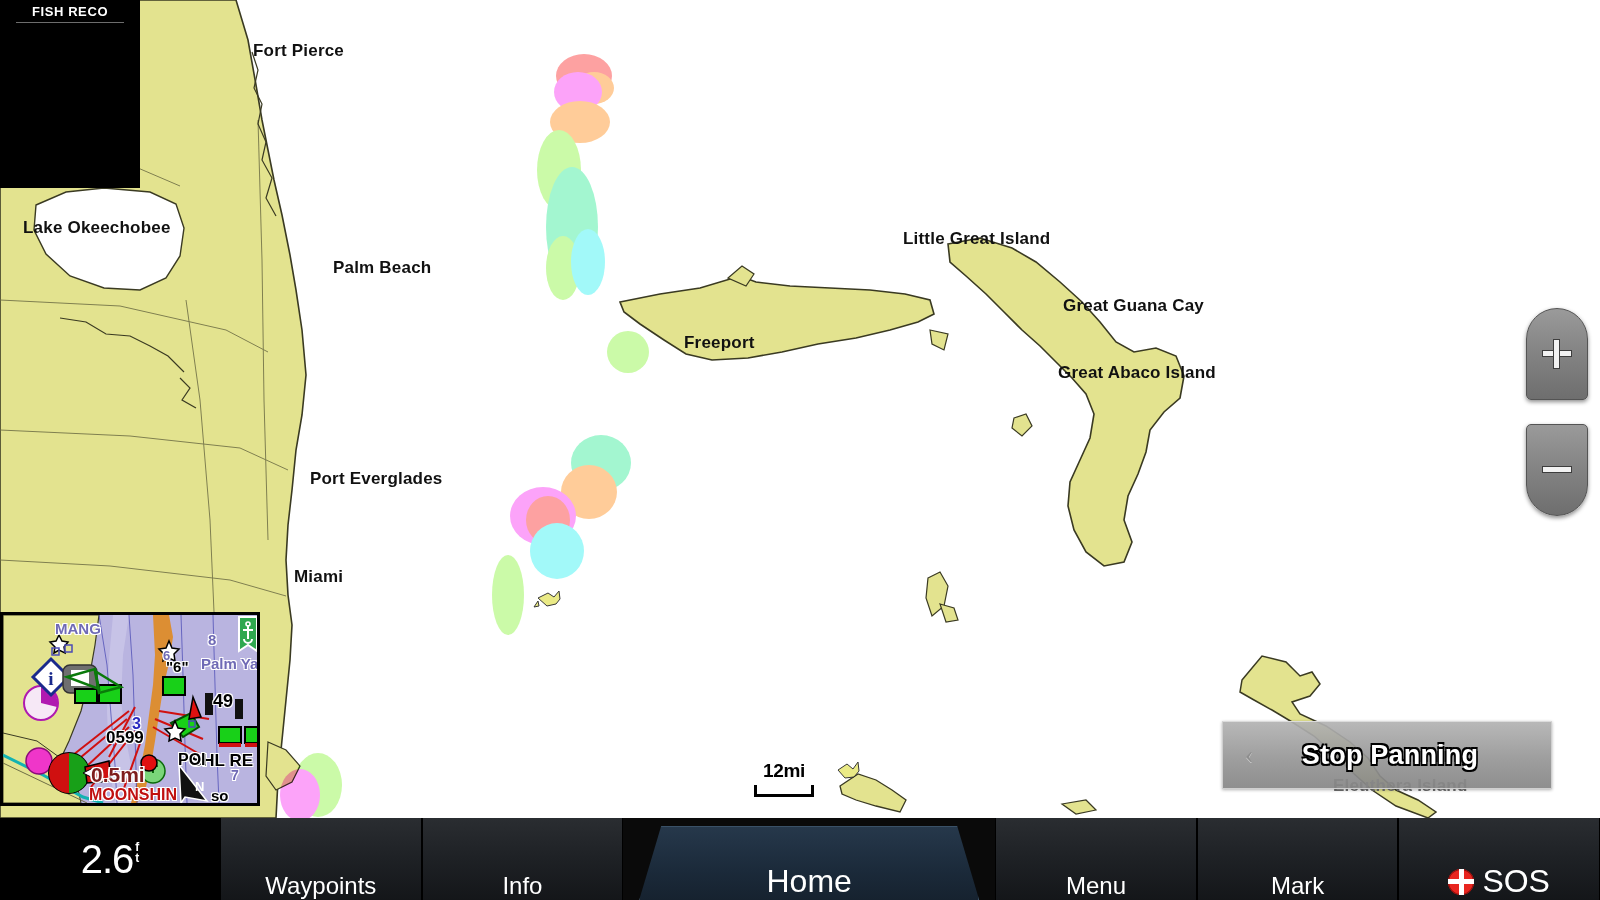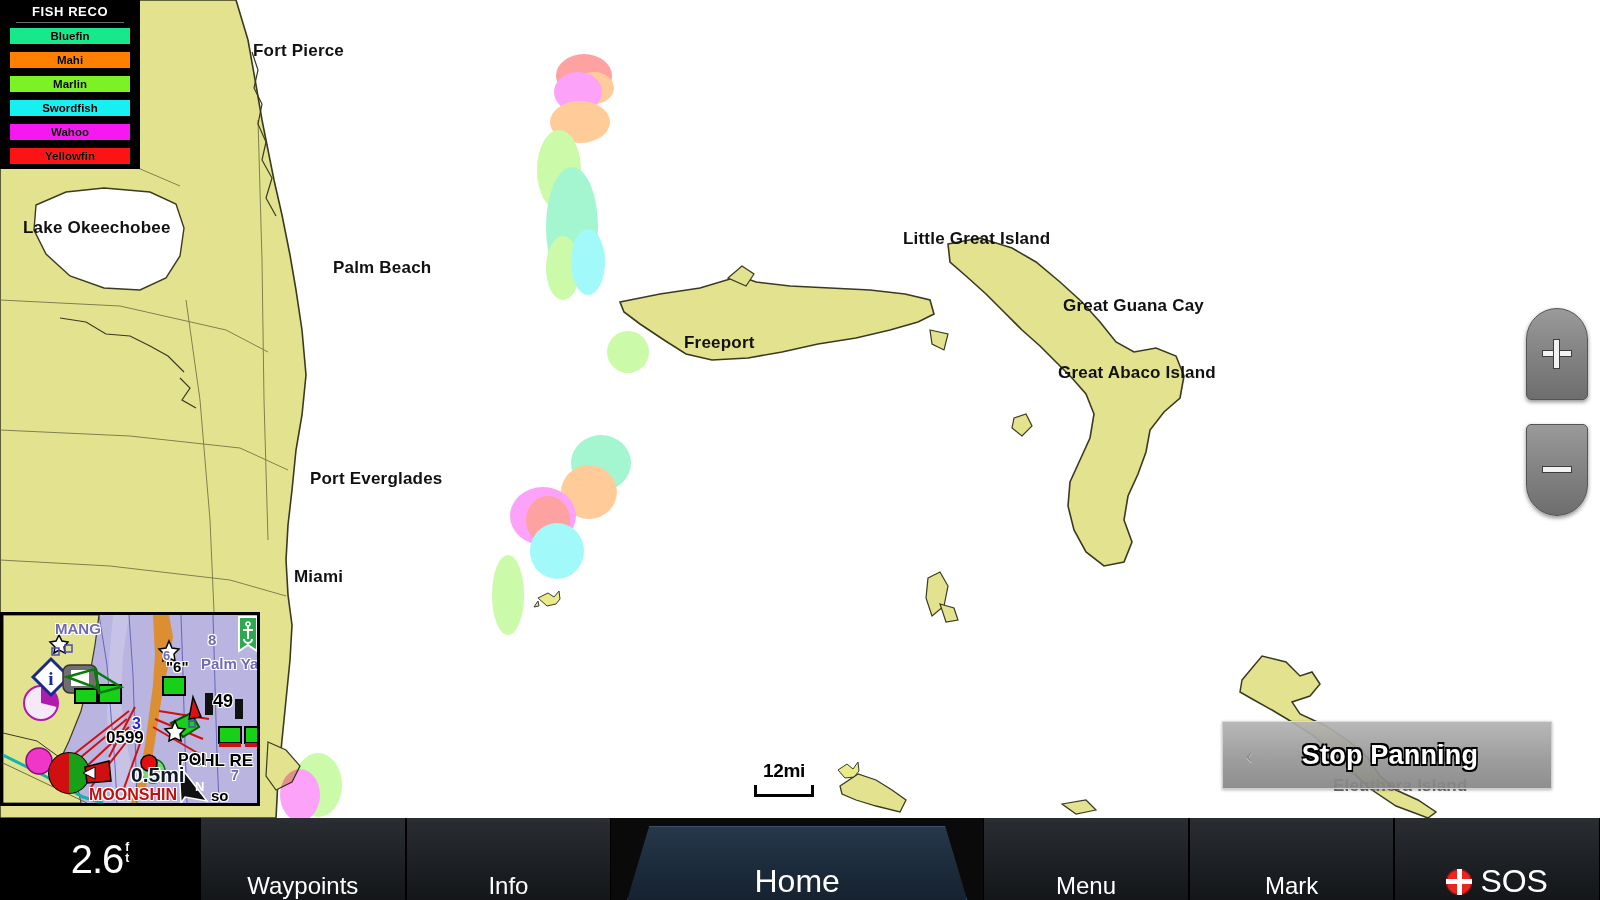--- a/index.html
+++ b/index.html
@@ -10,21 +10,21 @@
   
   #map-area { position:absolute; left:0; top:0; width:1600px; height:818px;
               background:#ffffff; overflow:hidden; }
   #map-svg { position:absolute; left:0; top:0; width:1600px; height:818px; }
 
   .place-label { position:absolute; font-weight:bold; color:#111;
                  font-size:17px; white-space:nowrap; letter-spacing:.2px; }
   .place-label.dim { color:#6f6f6f; }
 
   
-  #fish-reco { position:absolute; left:0; top:0; width:140px; height:169px;
+  #fish-reco { position:absolute; left:0; top:0; width:140px; height:188px;
                background:#000; border:2px solid #000; z-index:40; }
   #fish-reco-title { color:#fff; font-size:13px; font-weight:bold; text-align:center;
                      letter-spacing:.6px; padding:2px 0 3px; }
   #fish-reco-rule { height:1px; background:#6d6d6d; margin:0 14px 4px; }
   .fish-row { height:18px; margin:0 7px 6px; border:1px solid #000;
               display:flex; align-items:center; justify-content:center; }
   .fish-row span { font-size:11.5px; font-weight:bold; color:#000;
                    text-shadow:0 0 1px rgba(255,255,255,.35); }
 
   
@@ -66,21 +66,21 @@
 
   
   #inset { position:absolute; left:0px; top:612px; width:260px; height:194px;
            border:3px solid #000; overflow:hidden; z-index:38; background:#b9b4e0; }
   #inset-svg { position:absolute; left:0; top:0; }
   .inset-text { position:absolute; font-weight:bold; color:#000; white-space:nowrap; }
 
   
   #navbar { position:absolute; left:0; top:818px; width:1600px; height:82px;
             background:#0a0a0a; display:flex; z-index:50; }
-  #depth-cell { width:200px; height:82px; background:#000; display:flex;
+  #depth-cell { width:220px; height:82px; background:#000; display:flex;
                 align-items:center; justify-content:center; }
   #depth-value { font-size:40px; color:#fff; font-weight:normal; letter-spacing:-1px; }
   #depth-unit { display:inline-flex; flex-direction:column; font-size:12px;
                 line-height:11px; color:#fff; margin-left:2px;
                 position:relative; top:-6px; font-weight:bold; }
   .nav-btn { flex:1; height:82px; position:relative;
              background:linear-gradient(180deg,#2a2d31 0%,#1e2125 50%,#141619 100%);
              border-left:1px solid #000; border-right:1px solid #000;
              display:flex; align-items:flex-end; justify-content:center;
              color:#fff; font-size:24px; }
@@ -214,40 +214,20 @@
         <div class="place-label" style="left: 684px; top: 333px; font-size: 17px;">Freeport</div>
         <div class="place-label" style="left: 903px; top: 229px; font-size: 17px;">Little Great Island</div>
         <div class="place-label" style="left: 1063px; top: 296px; font-size: 17px;">Great Guana Cay</div>
         <div class="place-label" style="left: 1058px; top: 363px; font-size: 17px;">Great Abaco Island</div>
         <div class="place-label dim" style="left: 1333px; top: 776px; font-size: 17px;">Eleuthera Island</div>
       </div>
 
     <div id="fish-reco">
       <div id="fish-reco-title">FISH RECO</div>
       <div id="fish-reco-rule"></div>
-      <div id="fish-reco-list">
-          <div class="fish-row" style="background: rgb(23, 233, 138);">
-            <span>Bluefin</span>
-          </div>
-          <div class="fish-row" style="background: rgb(255, 128, 0);">
-            <span>Mahi</span>
-          </div>
-          <div class="fish-row" style="background: rgb(124, 242, 36);">
-            <span>Marlin</span>
-          </div>
-          <div class="fish-row" style="background: rgb(22, 240, 240);">
-            <span>Swordfish</span>
-          </div>
-          <div class="fish-row" style="background: rgb(246, 24, 240);">
-            <span>Wahoo</span>
-          </div>
-          <div class="fish-row" style="background: rgb(250, 20, 20);">
-            <span>Yellowfin</span>
-          </div>
-        </div>
     </div>
 
     <div id="zoom-controls">
       <div class="zoom-btn" id="zoom-in">
         <span class="zoom-glyph">
           <i class="zb-h"></i>
             <i class="zb-v"></i>
         </span>
       </div>
       <div class="zoom-btn" id="zoom-out">
@@ -383,22 +363,22 @@
           <div class="inset-text" style="left: 163px; top: 43px; font-size: 15px; color: rgb(0, 0, 0); font-weight: bold; text-shadow: rgb(255, 255, 255) -1px -1px 0px, rgb(255, 255, 255) 1px -1px 0px, rgb(255, 255, 255) -1px 1px 0px, rgb(255, 255, 255) 1px 1px 0px;">"6"</div>
           <div class="inset-text" style="left: 129px; top: 100px; font-size: 16px; color: rgb(42, 42, 192); font-weight: bold; text-shadow: rgb(255, 255, 255) -1px -1px 0px, rgb(255, 255, 255) 1px -1px 0px, rgb(255, 255, 255) -1px 1px 0px, rgb(255, 255, 255) 1px 1px 0px;">3</div>
           <div class="inset-text" style="left: 210px; top: 76px; font-size: 18px; color: rgb(0, 0, 0); font-weight: bold; text-shadow: rgb(255, 255, 255) -1px -1px 0px, rgb(255, 255, 255) 1px -1px 0px, rgb(255, 255, 255) -1px 1px 0px, rgb(255, 255, 255) 1px 1px 0px;">49</div>
           <div class="inset-text" style="left: 103px; top: 113px; font-size: 17px; color: rgb(0, 0, 0); font-weight: bold; text-shadow: rgb(255, 255, 255) -1px -1px 0px, rgb(255, 255, 255) 1px -1px 0px, rgb(255, 255, 255) -1px 1px 0px, rgb(255, 255, 255) 1px 1px 0px;">0599</div>
           <div class="inset-text" style="left: 188px; top: 136px; font-size: 17px; color: rgb(0, 0, 0); font-weight: bold; text-shadow: rgb(255, 255, 255) -1px -1px 0px, rgb(255, 255, 255) 1px -1px 0px, rgb(255, 255, 255) -1px 1px 0px, rgb(255, 255, 255) 1px 1px 0px;">SHL RE</div>
           <div class="inset-text" style="left: 86px; top: 171px; font-size: 16px; color: rgb(192, 16, 16); font-weight: bold; text-shadow: rgb(255, 255, 255) -1px -1px 0px, rgb(255, 255, 255) 1px -1px 0px, rgb(255, 255, 255) -1px 1px 0px, rgb(255, 255, 255) 1px 1px 0px;">MOONSHIN</div>
           <div class="inset-text" style="left: 208px; top: 172px; font-size: 15px; color: rgb(0, 0, 0); font-weight: bold; text-shadow: rgb(255, 255, 255) -1px -1px 0px, rgb(255, 255, 255) 1px -1px 0px, rgb(255, 255, 255) -1px 1px 0px, rgb(255, 255, 255) 1px 1px 0px;">so</div>
           <div class="inset-text" style="left: 228px; top: 152px; font-size: 14px; color: rgb(111, 106, 181); font-weight: bold; text-shadow: rgb(255, 255, 255) -1px -1px 0px, rgb(255, 255, 255) 1px -1px 0px, rgb(255, 255, 255) -1px 1px 0px, rgb(255, 255, 255) 1px 1px 0px;">7</div>
           <div class="inset-text" style="left: 175px; top: 136px; font-size: 16px; color: rgb(0, 0, 0); font-weight: bold; text-shadow: rgb(255, 255, 255) -1px -1px 0px, rgb(255, 255, 255) 1px -1px 0px, rgb(255, 255, 255) -1px 1px 0px, rgb(255, 255, 255) 1px 1px 0px;">POI</div>
         </div>
-      <div class="inset-text" style="left:88px; top:148px; font-size:21px; color:#0f172a;
-           text-shadow:-1.4px -1.4px 0 #fff,1.4px -1.4px 0 #fff,-1.4px 1.4px 0 #fff,1.4px 1.4px 0 #fff;margin-left:40px;">0.5mi</div>
+      <div class="inset-text" style="left:88px; top:148px; font-size:21px; color:#7f1d1d;
+           text-shadow:-1.4px -1.4px 0 #fff,1.4px -1.4px 0 #fff,-1.4px 1.4px 0 #fff,1.4px 1.4px 0 #fff;">0.5mi</div>
     </div>
   </div>
 
   <div id="navbar">
     <div id="depth-cell">
       <span id="depth-value">2.6</span>
       <span id="depth-unit">
         <span>f</span>
         <span>t</span>
       </span>

